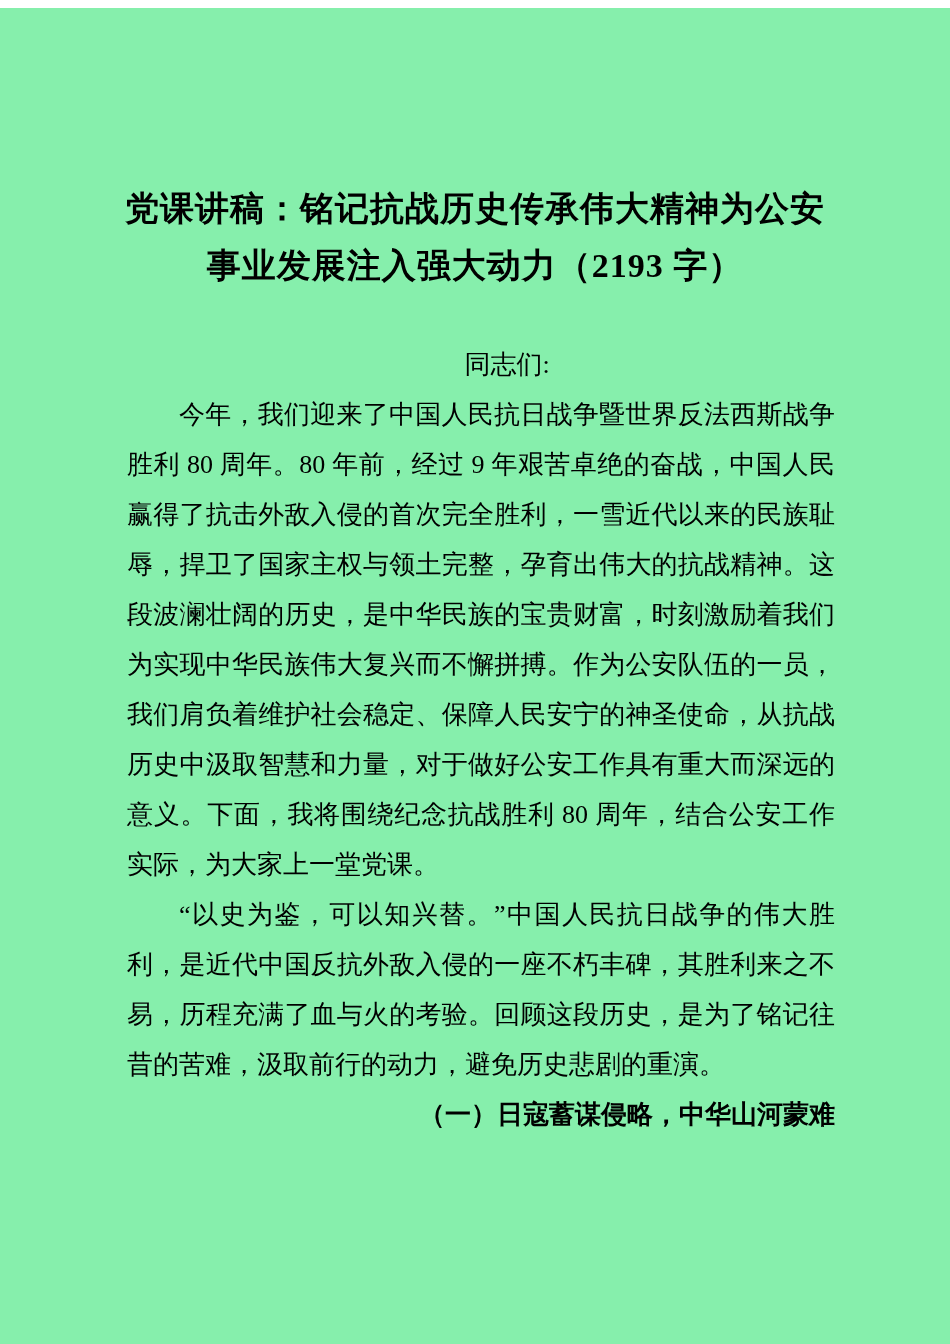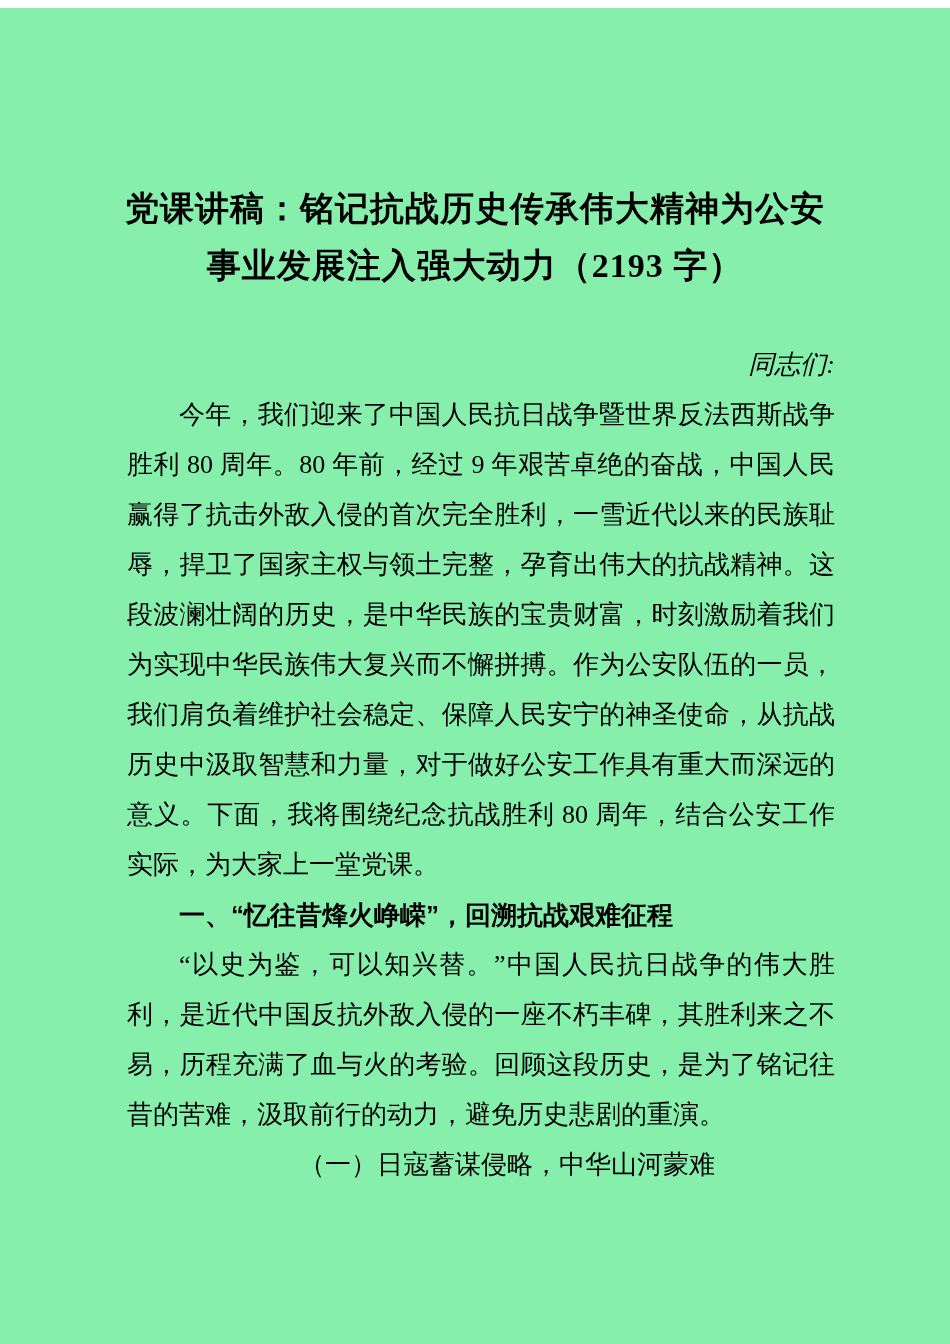--- a/index.html
+++ b/index.html
@@ -40,47 +40,45 @@
   .doc-body p,
   .doc-body h2,
   .doc-body h3 {
     margin: 0;
     padding: 0;
     text-indent: 2em;
     font-size: 26px;
     line-height: 50px;
   }
   .greeting {
-    text-align: right;
-    font-style: italic;
+    text-align: center;
   }
   .section-heading {
     font-family: "Liberation Sans", "DejaVu Sans", sans-serif;
     font-weight: bold;
     text-align: left;
   }
   .subsection-heading {
     font-family: "Liberation Serif", "DejaVu Serif", serif;
-    font-weight: normal;
-    text-align: center;
+    font-weight: bold;
+    text-align: right;
   }
 </style>
 </head>
 <body>
 
 <div class="page">
   <h1 class="doc-title">
     <span class="title-line">党课讲稿：铭记抗战历史传承伟大精神为公安</span>
     <span class="title-line">事业发展注入强大动力（2193 字）</span>
   </h1>
 
   <div class="doc-body">
     <p class="greeting">同志们:</p>
 
     <p class="body-para">今年，我们迎来了中国人民抗日战争暨世界反法西斯战争胜利 80 周年。80 年前，经过 9 年艰苦卓绝的奋战，中国人民赢得了抗击外敌入侵的首次完全胜利，一雪近代以来的民族耻辱，捍卫了国家主权与领土完整，孕育出伟大的抗战精神。这段波澜壮阔的历史，是中华民族的宝贵财富，时刻激励着我们为实现中华民族伟大复兴而不懈拼搏。作为公安队伍的一员，我们肩负着维护社会稳定、保障人民安宁的神圣使命，从抗战历史中汲取智慧和力量，对于做好公安工作具有重大而深远的意义。下面，我将围绕纪念抗战胜利 80 周年，结合公安工作实际，为大家上一堂党课。</p>
 
-    <h2 class="section-heading">一、“忆往昔烽火峥嵘”，回溯抗战艰难征程</h2>
 
     <p class="body-para">“以史为鉴，可以知兴替。”中国人民抗日战争的伟大胜利，是近代中国反抗外敌入侵的一座不朽丰碑，其胜利来之不易，历程充满了血与火的考验。回顾这段历史，是为了铭记往昔的苦难，汲取前行的动力，避免历史悲剧的重演。</p>
 
     <h3 class="subsection-heading">（一）日寇蓄谋侵略，中华山河蒙难</h3>
   </div>
 </div>
 
 </body></html>

